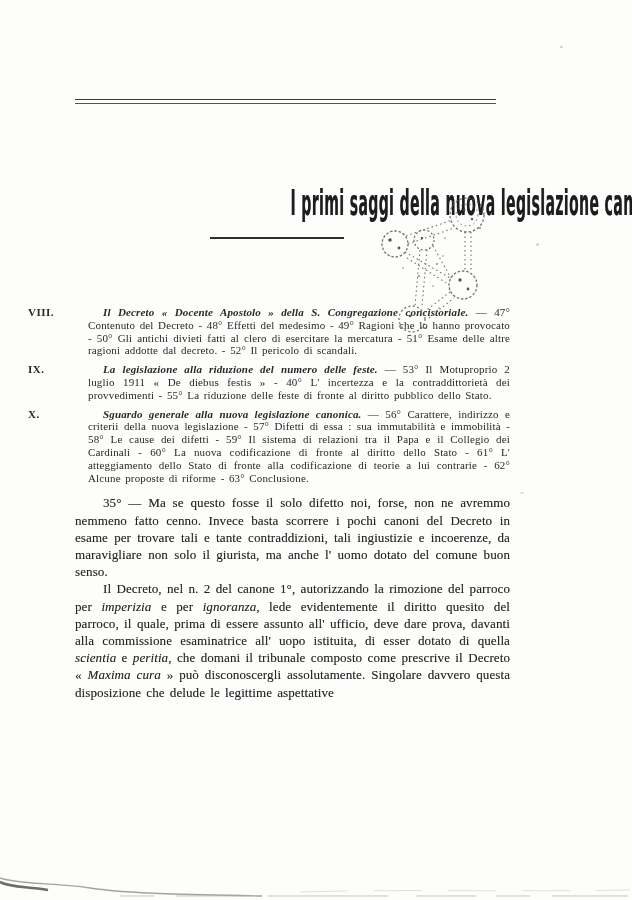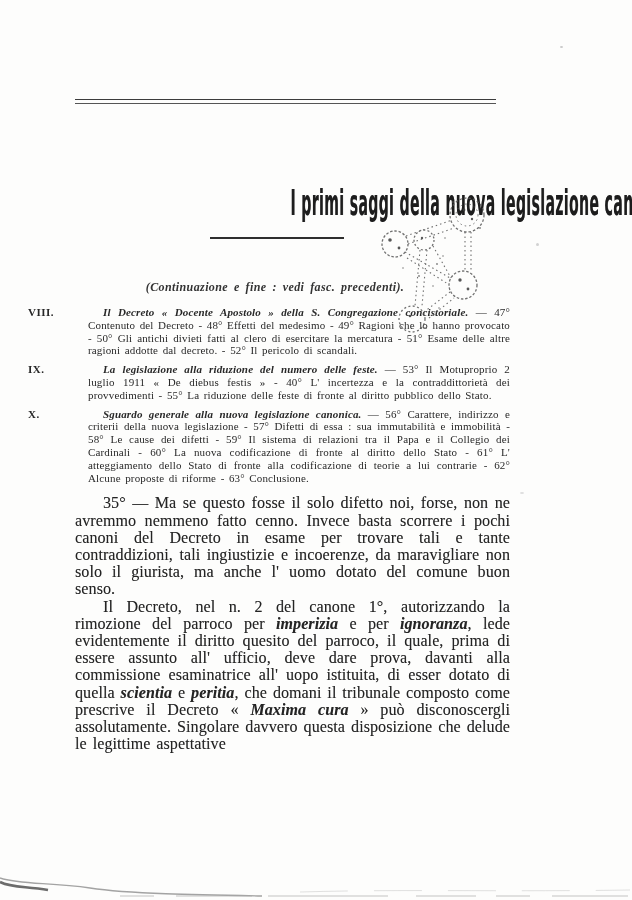--- a/index.html
+++ b/index.html
@@ -85,30 +85,30 @@
   .toc-num {
     position: absolute;
     left: -60px; top: 0;
     width: 69px;
     text-align: left;
     text-indent: 0;
     font-style: normal;
     font-weight: bold;
     letter-spacing: 0.5px;
   }
-  .it { font-style: italic; font-weight: bold; }
+  .it { font-style: italic; }
   .toc-item .it { font-weight: bold; }
   .article-body {
     margin-top: 10px;
     width: 435px;
   }
   .para {
     margin: 0;
     font-family: "Liberation Serif", serif;
-    font-size: 16px;
+    font-size: 13px;
     line-height: 17.2px;
     text-align: justify;
     text-indent: 28px;
     letter-spacing: 0.1px;
     word-spacing: 1.8px;
     color: #242424;
     text-shadow: 0.2px 0.2px 0 rgba(40,40,40,.35);
   }
   
   .stamp {
@@ -140,23 +140,20 @@
 <div id="page">
 
   <div class="top-rule"></div>
 
   <div class="title-wrap">
     <span class="title-text">I primi saggi della nuova legislazione canonica</span>
   </div>
 
   <div class="title-underline"></div>
 
-  <div class="subtitle-wrap">
-    <span class="subtitle-text">(Continuazione e fine : vedi fasc. precedenti).</span>
-  </div>
 
   <div class="content">
     <div class="toc">
       <p class="toc-item"><span class="toc-num">VIII.</span><span class="it">Il Decreto « Docente Apostolo » della S. Congregazione concistoriale.</span><span> — 47° Contenuto del Decreto - 48° Effetti del medesimo - 49° Ragioni che lo hanno provocato - 50° Gli antichi divieti fatti al clero di esercitare la mercatura - 51° Esame delle altre ragioni addotte dal decreto. - 52° Il pericolo di scandali.</span></p>
       <p class="toc-item"><span class="toc-num">IX.</span><span class="it">La legislazione alla riduzione del numero delle feste.</span><span> — 53° Il Motuproprio 2 luglio 1911 « De diebus festis » - 40° L' incertezza e la contraddittorietà dei provvedimenti - 55° La riduzione delle feste di fronte al diritto pubblico dello Stato.</span></p>
       <p class="toc-item"><span class="toc-num">X.</span><span class="it">Sguardo generale alla nuova legislazione canonica.</span><span> — 56° Carattere, indirizzo e criterii della nuova legislazione - 57° Difetti di essa : sua immutabilità e immobilità - 58° Le cause dei difetti - 59° Il sistema di relazioni tra il Papa e il Collegio dei Cardinali - 60° La nuova codificazione di fronte al diritto dello Stato - 61° L' atteggiamento dello Stato di fronte alla codificazione di teorie a lui contrarie - 62° Alcune proposte di riforme - 63° Conclusione.</span></p>
     </div>
 
     <div class="article-body">
       <p class="para"><span>35° — Ma se questo fosse il solo difetto noi, forse, non ne avremmo nemmeno fatto cenno. Invece basta scorrere i pochi canoni del Decreto in esame per trovare tali e tante contraddizioni, tali ingiustizie e incoerenze, da maravigliare non solo il giurista, ma anche l' uomo dotato del comune buon senso.</span></p>

